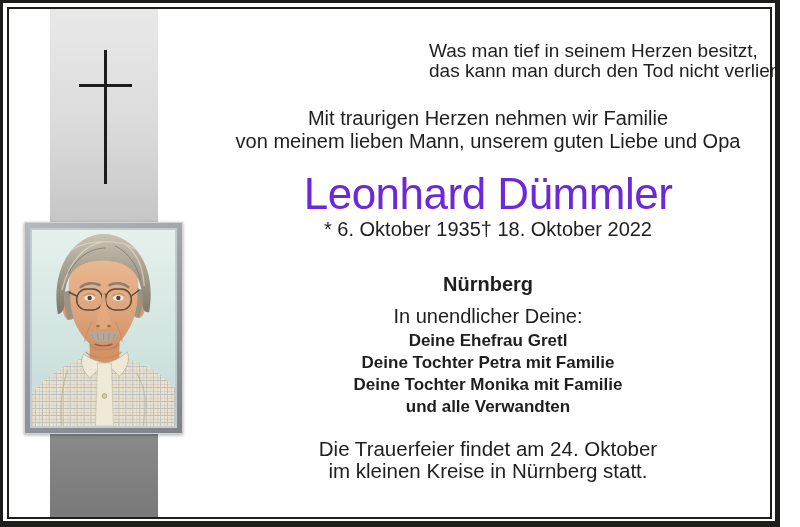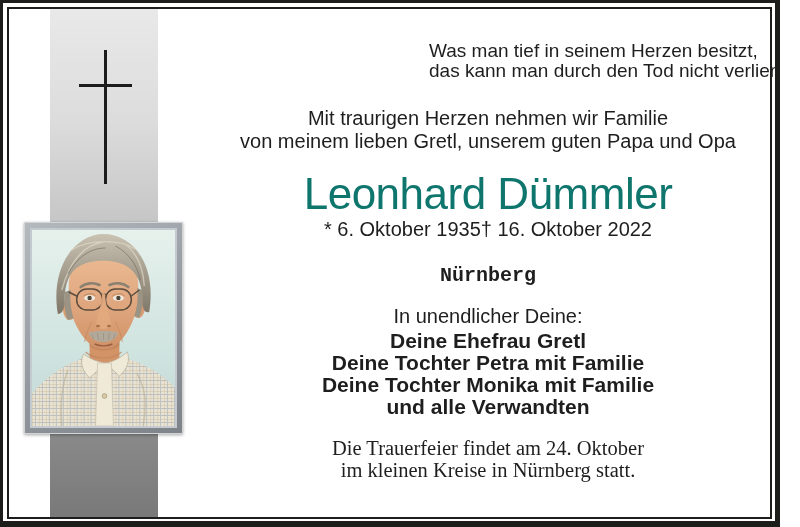--- a/index.html
+++ b/index.html
@@ -57,27 +57,27 @@
     border: 2px solid #c4cad0;
     overflow: hidden;
   }
   .photo-bevel svg { display: block; width: 100%; height: 100%; }
 
   
   .txt { position: absolute; white-space: nowrap; }
   .centered { left: 186px; width: 604px; text-align: center; }
   .quote     { left: 429px; top: 41px;  font-size: 19px;   line-height: 19.5px; text-align: left; }
   .intro     { top: 107px; font-size: 20px;   line-height: 23px; }
-  .name      { top: 171px; font-size: 44px;   line-height: 46px; letter-spacing: -0.5px; color: #0f766e; }
+  .name      { top: 171px; font-size: 44px;   line-height: 46px; letter-spacing: -0.5px; color: #6d28d9; }
   .dates     { top: 218px; font-size: 20px;   line-height: 22px;
                display: flex; justify-content: center; }
-  .city      { top: 265px; font-size: 20px;   line-height: 22px; font-weight: bold; font-family: Liberation Mono, monospace; }
+  .city      { top: 273px; font-size: 20px;   line-height: 22px; font-weight: bold; }
   .liebe     { top: 305px; font-size: 20px;   line-height: 22px; }
-  .mourners  { top: 330px; font-size: 21px;   line-height: 22px; font-weight: bold; }
-  .ceremony  { top: 438px; font-size: 20.5px; line-height: 21.5px; font-family: Liberation Serif, serif; }
+  .mourners  { top: 330px; font-size: 17px;   line-height: 22px; font-weight: bold; }
+  .ceremony  { top: 438px; font-size: 20.5px; line-height: 21.5px; }
 </style>
 </head>
 <body>
 
 <div class="sheet">
 
   <div class="band"></div>
 
   <div>
     <div class="cross-v"></div>
@@ -151,28 +151,28 @@
     </div>
   </div>
 
   <div class="txt quote">
     <div>Was man tief in seinem Herzen besitzt,</div>
     <div>das kann man durch den Tod nicht verlieren.</div>
   </div>
 
   <div class="txt centered intro">
     <div>Mit traurigen Herzen nehmen wir Familie</div>
-    <div>von meinem lieben Gretl, unserem guten Papa und Opa</div>
+    <div>von meinem lieben Mann, unserem guten Liebe und Opa</div>
   </div>
 
   <div class="txt centered name">Leonhard Dümmler</div>
 
   <div class="txt centered dates">
     <span>* 6. Oktober 1935</span>
-    <span>† 16. Oktober 2022</span>
+    <span>† 18. Oktober 2022</span>
   </div>
 
   <div class="txt centered city">Nürnberg</div>
 
   <div class="txt centered liebe">In unendlicher Deine:</div>
 
   <div class="txt centered mourners">
     <div>Deine Ehefrau Gretl</div>
     <div>Deine Tochter Petra mit Familie</div>
     <div>Deine Tochter Monika mit Familie</div>

